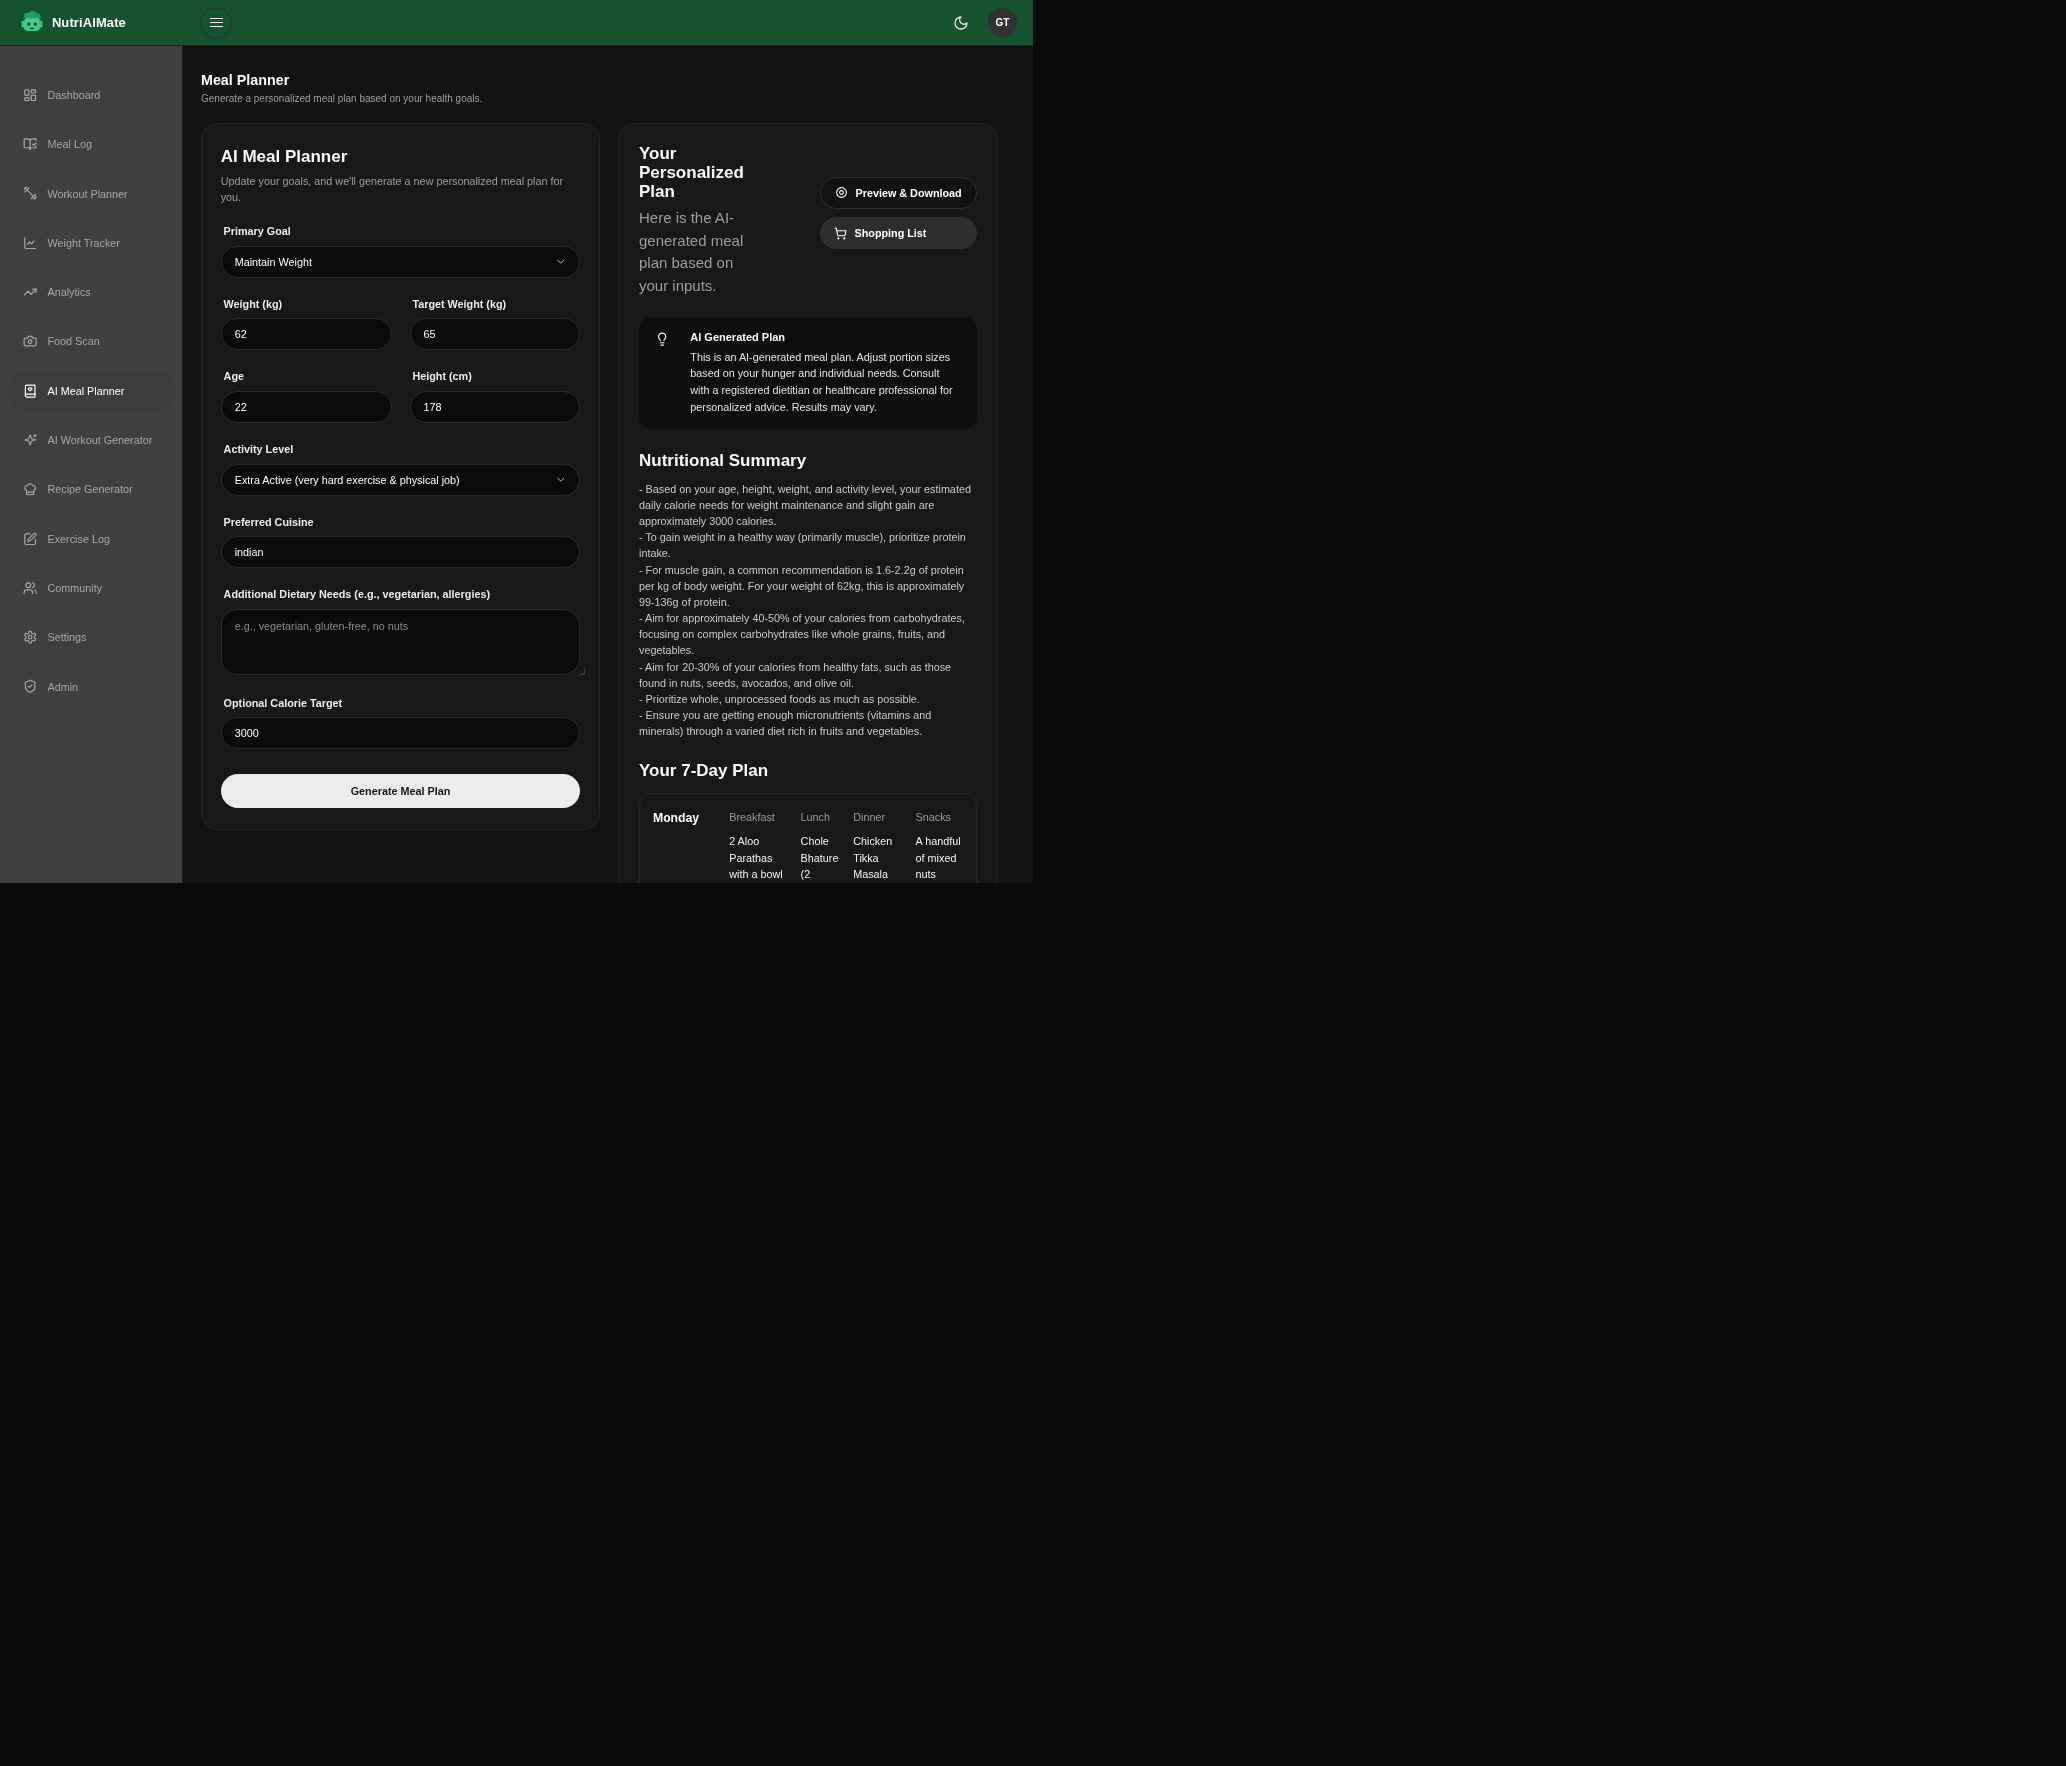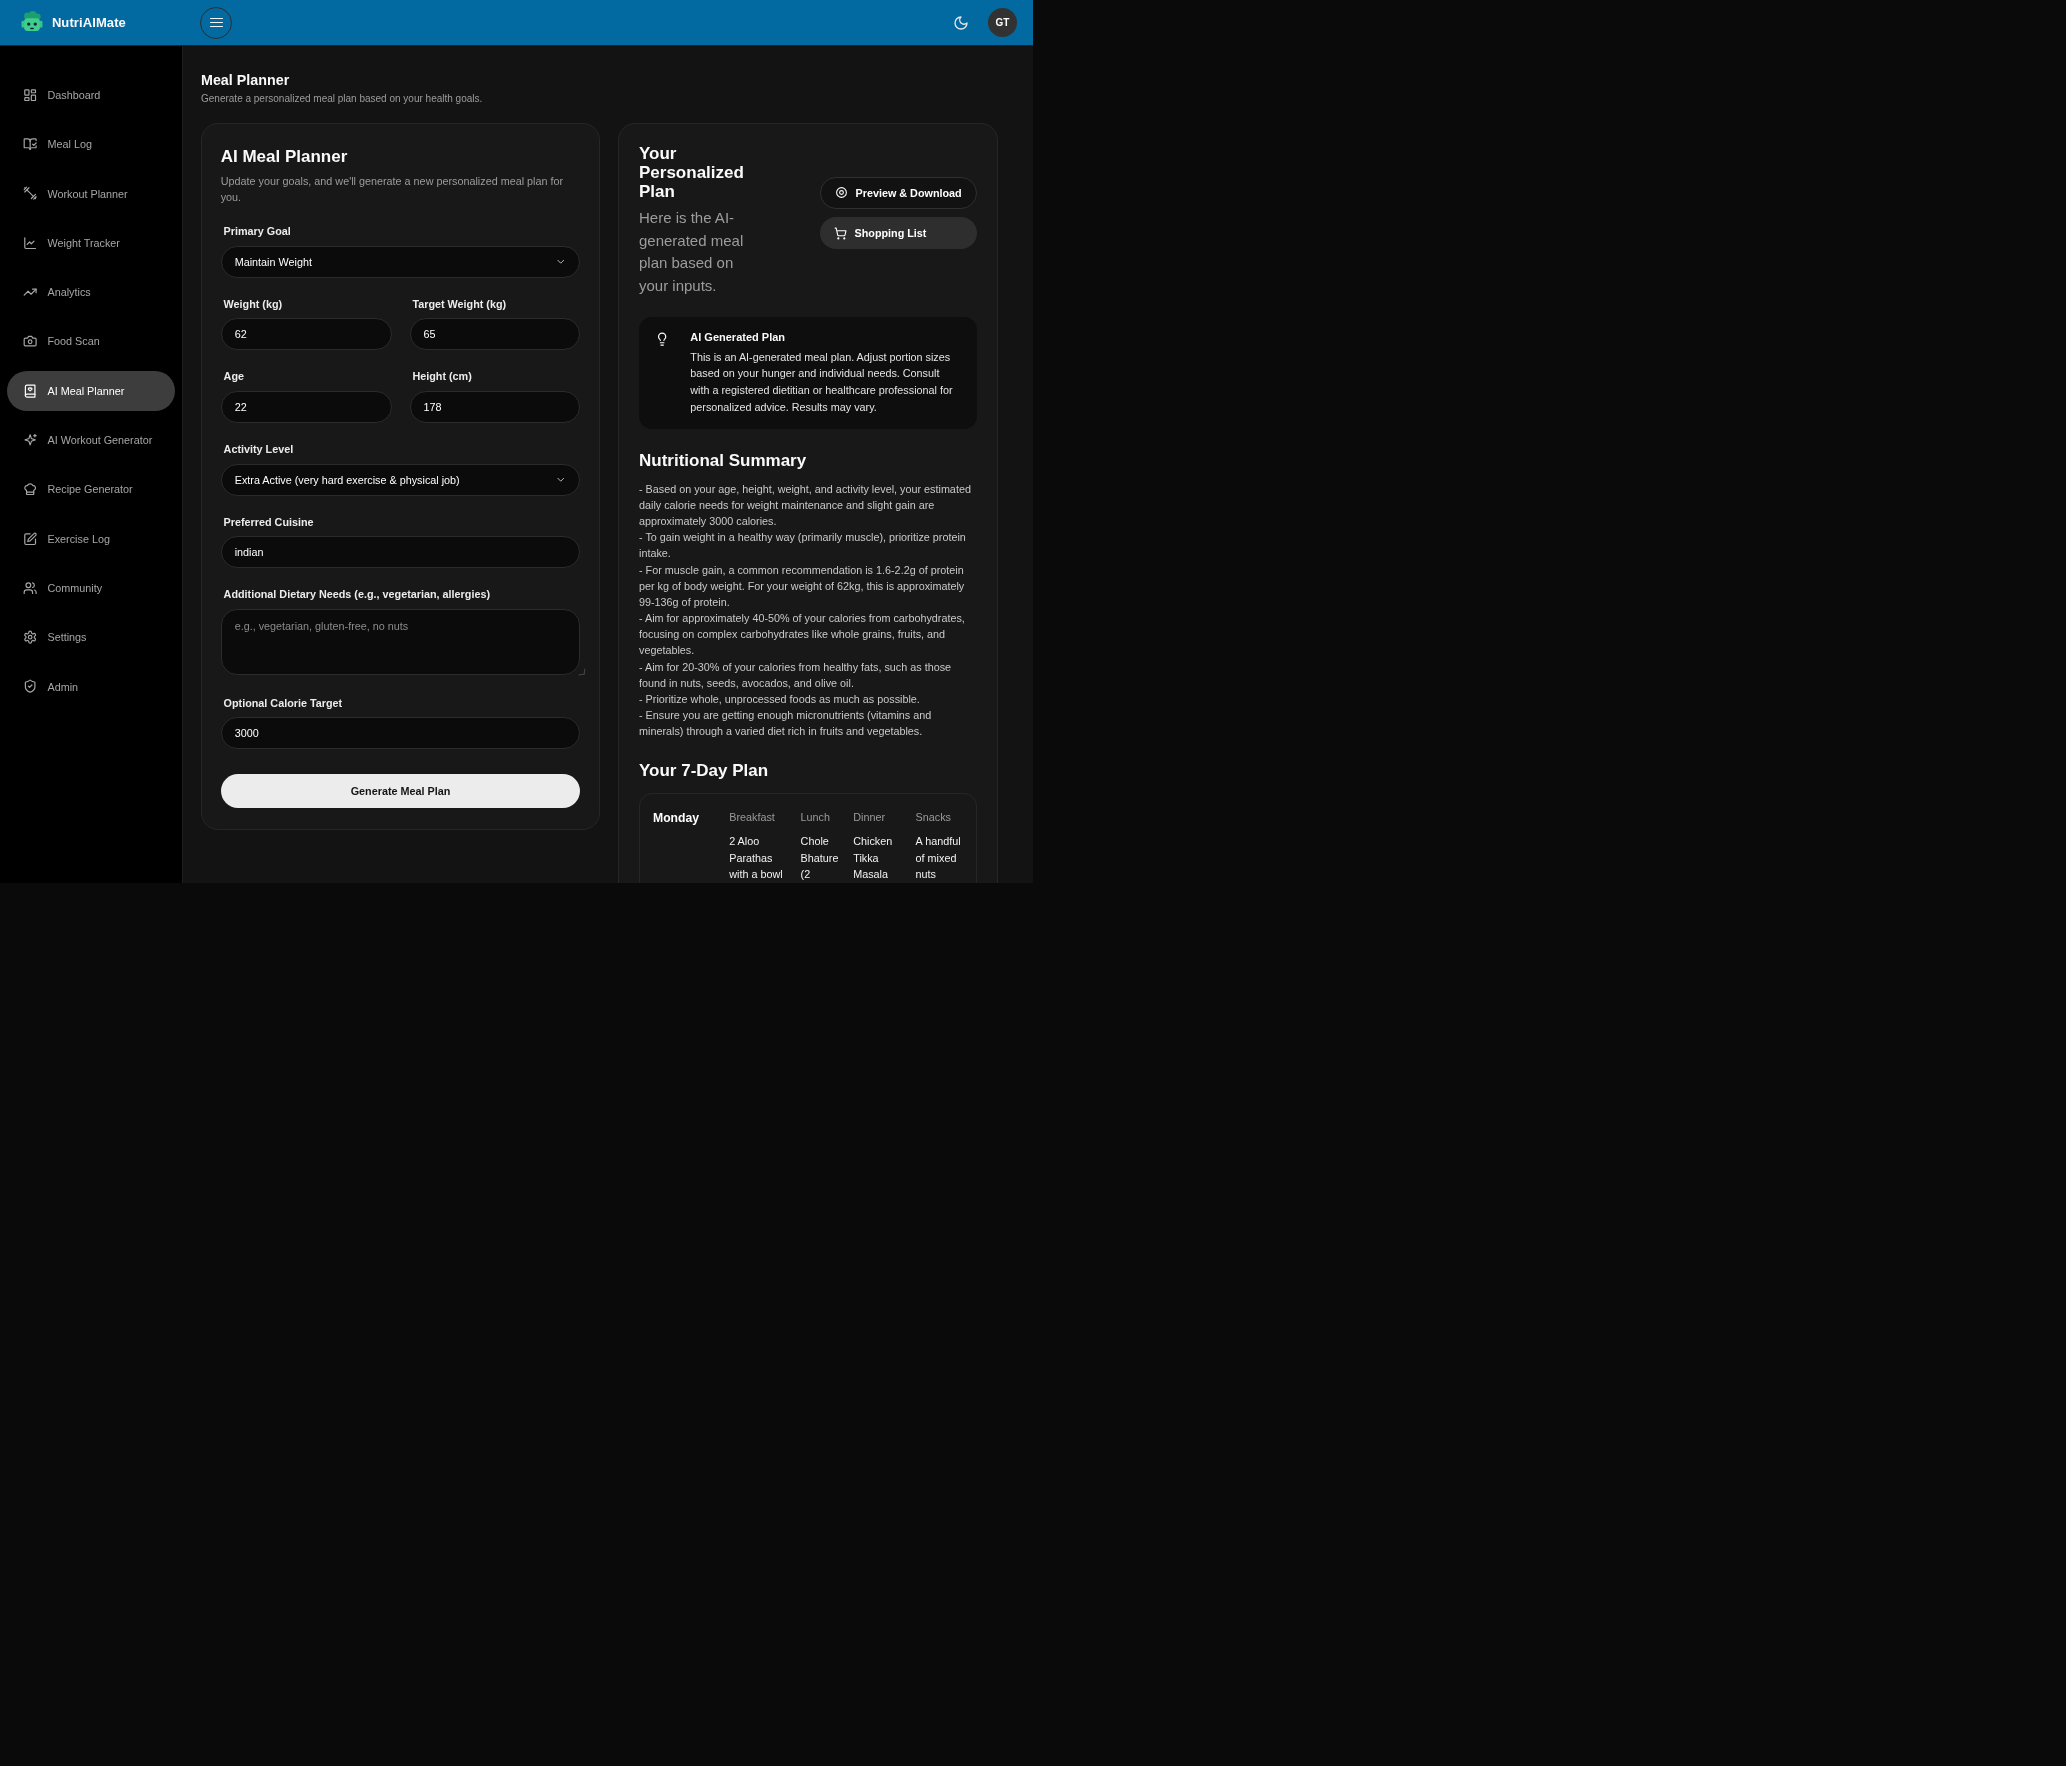--- a/index.html
+++ b/index.html
@@ -1,35 +1,35 @@
 <!DOCTYPE html>
 <html style="font-size:11.5px"><head>
 <meta charset="utf-8">
 <style>
   * { margin:0; padding:0; box-sizing:border-box; }
   html,body { background:#0a0a0a; }
   body { font-family:"Liberation Sans", sans-serif; color:#fafafa; }
   .app { position:relative; width:1033px; height:883px; overflow:hidden; background:#131313; }
 
   
-  .topbar { position:absolute; top:0; left:0; right:0; height:46px; background:#0369a1;
+  .topbar { position:absolute; top:0; left:0; right:0; height:46px; background:#14532d;
             border-bottom:0.7px solid #1f1f1f; display:flex; align-items:center; z-index:5; }
   .brand { width:183px; display:flex; align-items:center; gap:7.2px; padding-left:18.7px; flex:none; }
   .brand-name { font-size:13px; font-weight:700; letter-spacing:0.1px; }
   .hamburger { width:32px; height:32px; border-radius:50%; border:0.7px solid #2e2e2e; background:transparent;
                display:flex; align-items:center; justify-content:center; margin-left:17px; cursor:pointer; }
   .hamburger .bars { display:flex; flex-direction:column; gap:2.9px; }
   .hamburger .bars i { display:block; width:13px; height:1.4px; background:#f5f5f5; border-radius:0.7px; }
   .topbar-right { margin-left:auto; display:flex; align-items:center; gap:18.7px; padding-right:16px; }
   .icon-btn { background:none; border:none; color:#e8e8e8; cursor:pointer; display:flex; }
   .avatar { width:29px; height:29px; border-radius:50%; background:#323232; color:#fff;
             display:flex; align-items:center; justify-content:center; font-size:10px; font-weight:700; cursor:pointer; }
 
   
-  .sidebar { position:absolute; top:46px; left:0; bottom:0; width:183px; background:#000000;
+  .sidebar { position:absolute; top:46px; left:0; bottom:0; width:183px; background:#404040;
              border-right:0.7px solid #1f1f1f; padding:29px 7.2px 14.3px 7.2px; }
   .side-item { display:flex; align-items:center; gap:10px; height:40px; padding:0 16px;
                border-radius:7173px; color:#a6a6a6; font-size:10.8px; margin-bottom:9.3px; cursor:pointer; }
   .side-item svg { flex:none; }
   .side-item.active { background:#3d3d3d; color:#ffffff; }
 
   
   .main { position:absolute; top:46px; left:183px; right:0; bottom:0; padding:26px 35px 0 18px; overflow:hidden; }
   .page-title { font-size:14.3px; font-weight:700; }
   .page-sub { font-size:10px; color:#9c9c9c; margin-top:5px; }

